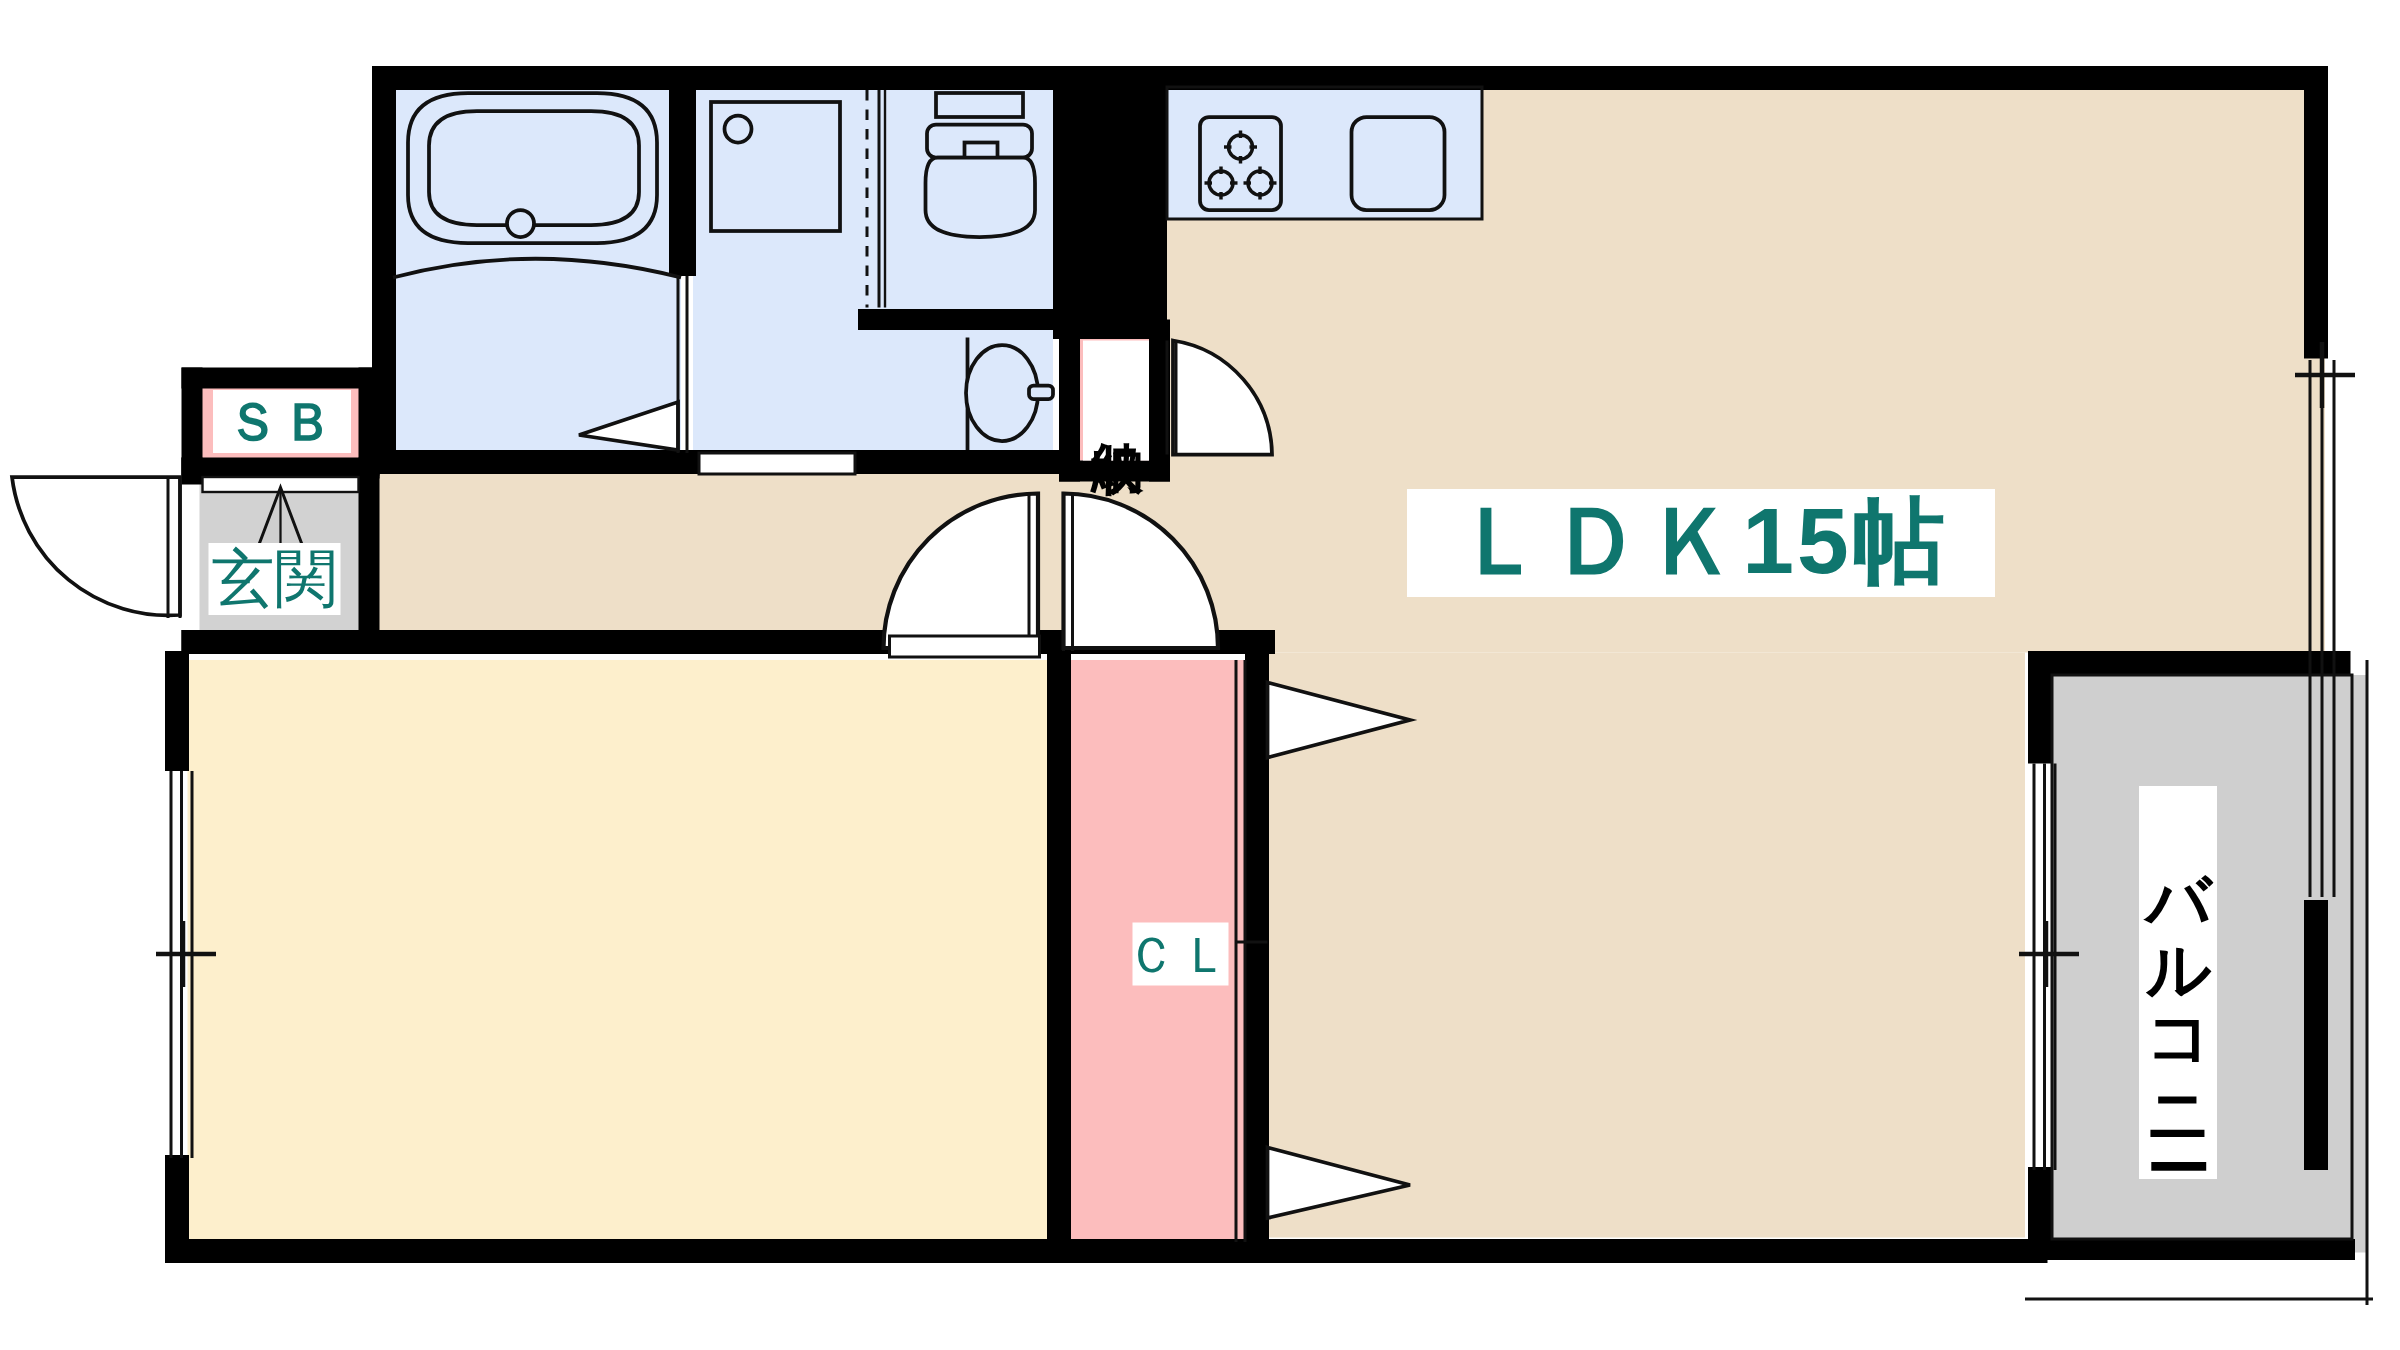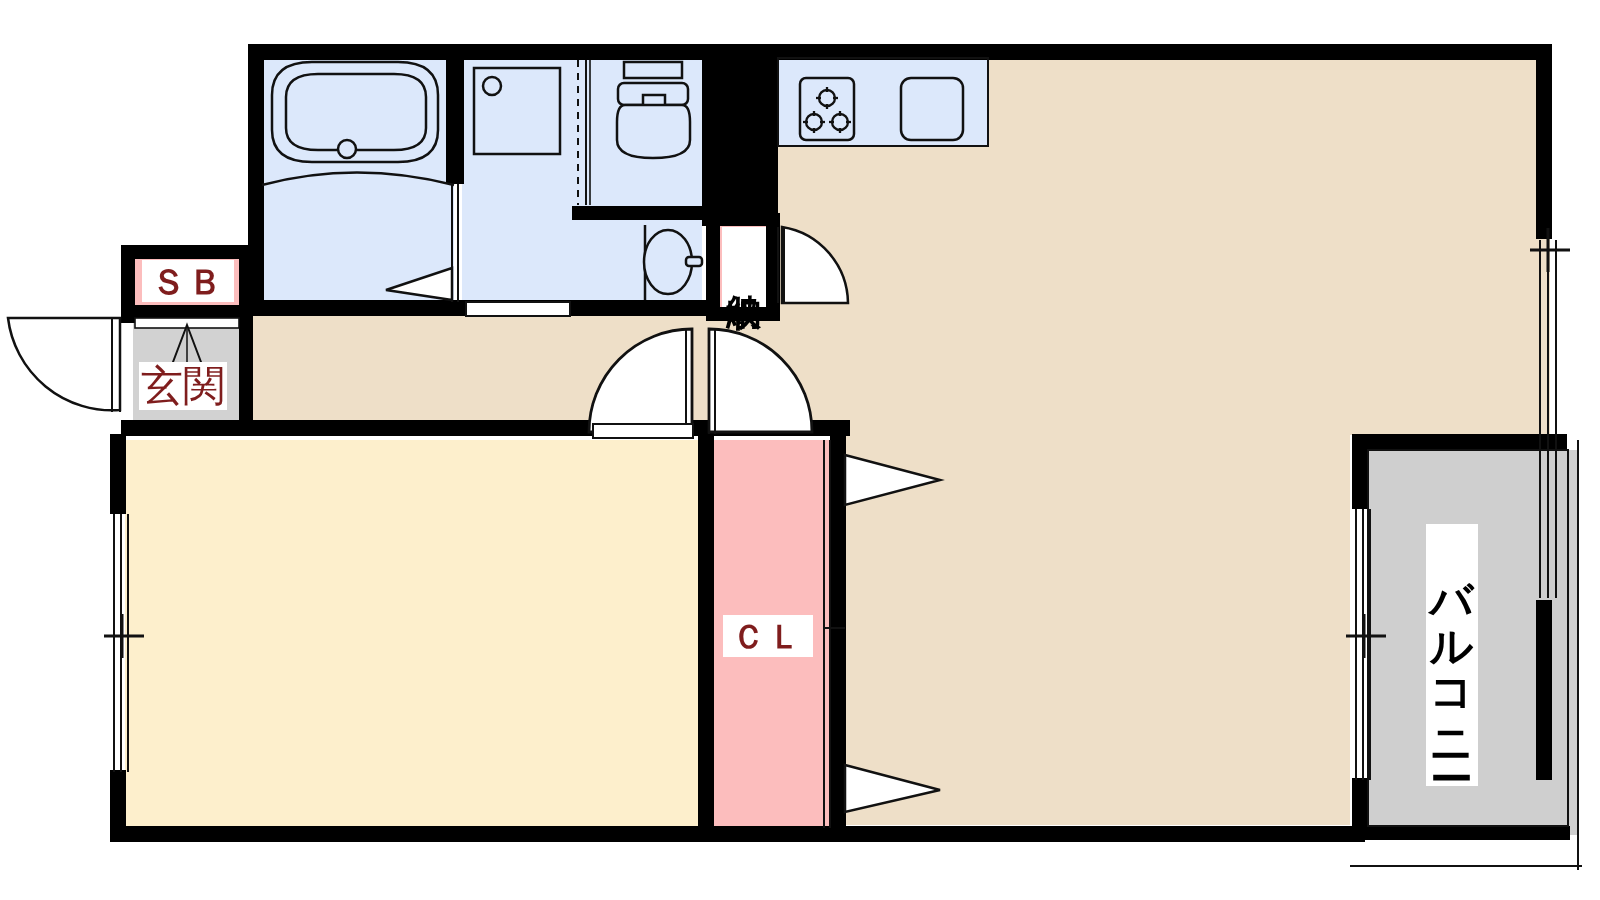--- a/index.html
+++ b/index.html
@@ -2,21 +2,21 @@
 <html><head>
 <meta charset="utf-8">
 <title>Floor Plan</title>
 <style>
   html,body{margin:0;padding:0;background:#ffffff;}
   body{font-family:"Liberation Sans","DejaVu Sans",sans-serif;}
   #stage{position:relative;width:1600px;height:900px;background:#ffffff;overflow:hidden;}
   
   .fill{position:absolute;}
   .wall{position:absolute;background:#000000;}
-  .label{position:absolute;background:#ffffff;color:#7f1d1d;line-height:1;white-space:nowrap;
+  .label{position:absolute;background:#ffffff;color:#0f766e;line-height:1;white-space:nowrap;
          display:flex;align-items:center;justify-content:center;}
   .vlabel{position:absolute;background:#ffffff;color:#000;line-height:1.02;
           display:flex;flex-direction:column;align-items:center;justify-content:center;}
   .vlabel span{display:block;}
   svg{position:absolute;left:0;top:0;overflow:visible;}
 </style>
 </head>
 <body>
 
 <div id="stage">
@@ -239,23 +239,24 @@
     </g>
 
     <g>
       <rect x="1368" y="450" width="200" height="376" fill="none" stroke="#111" stroke-width="2"></rect>
       <line x1="1578" y1="440" x2="1578" y2="870" stroke="#111" stroke-width="2"></line>
       <line x1="1350" y1="866" x2="1582" y2="866" stroke="#111" stroke-width="2"></line>
     </g>
 
   </svg>
 
-
-
-  <div class="label" style="left:723px;top:615px;width:90px;height:42px;font-size:33px;font-weight:700;letter-spacing:3px;">ＣＬ</div>
+  <div class="label" style="left:938px;top:326px;width:392px;height:72px;font-size:62px;font-weight:700;letter-spacing:2px;">ＬＤＫ15帖</div>
+
+
+  <div class="label" style="left:755px;top:615px;width:64px;height:42px;font-size:33px;font-weight:400;letter-spacing:3px;">ＣＬ</div>
 
   <div class="vlabel" style="left:722px;top:227px;width:44px;height:80px;font-size:35px;font-weight:700;">
     <span style="writing-mode:vertical-rl;text-orientation:upright;line-height:1.02;">収納</span>
   </div>
 
   <div class="label" style="left:142px;top:260px;width:92px;height:42px;font-size:35px;font-weight:700;letter-spacing:2px;">ＳＢ</div>
 
   <div class="label" style="left:139px;top:362px;width:88px;height:48px;font-size:42px;font-weight:400;">玄関</div>
 
   <div class="vlabel" style="left:1426px;top:524px;width:52px;height:262px;font-size:43px;font-weight:700;">

